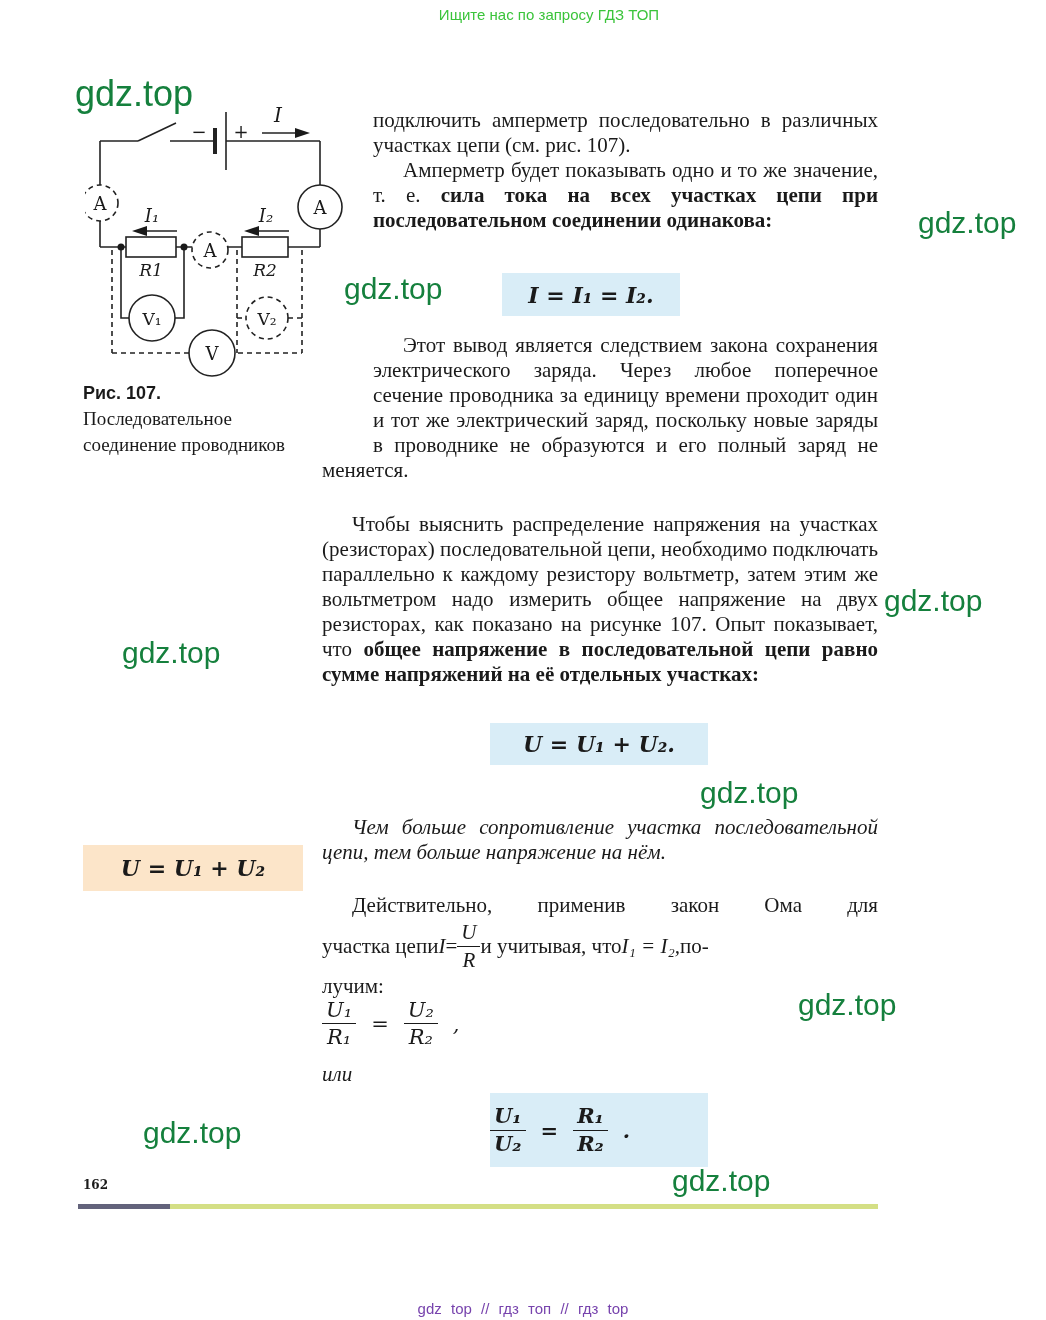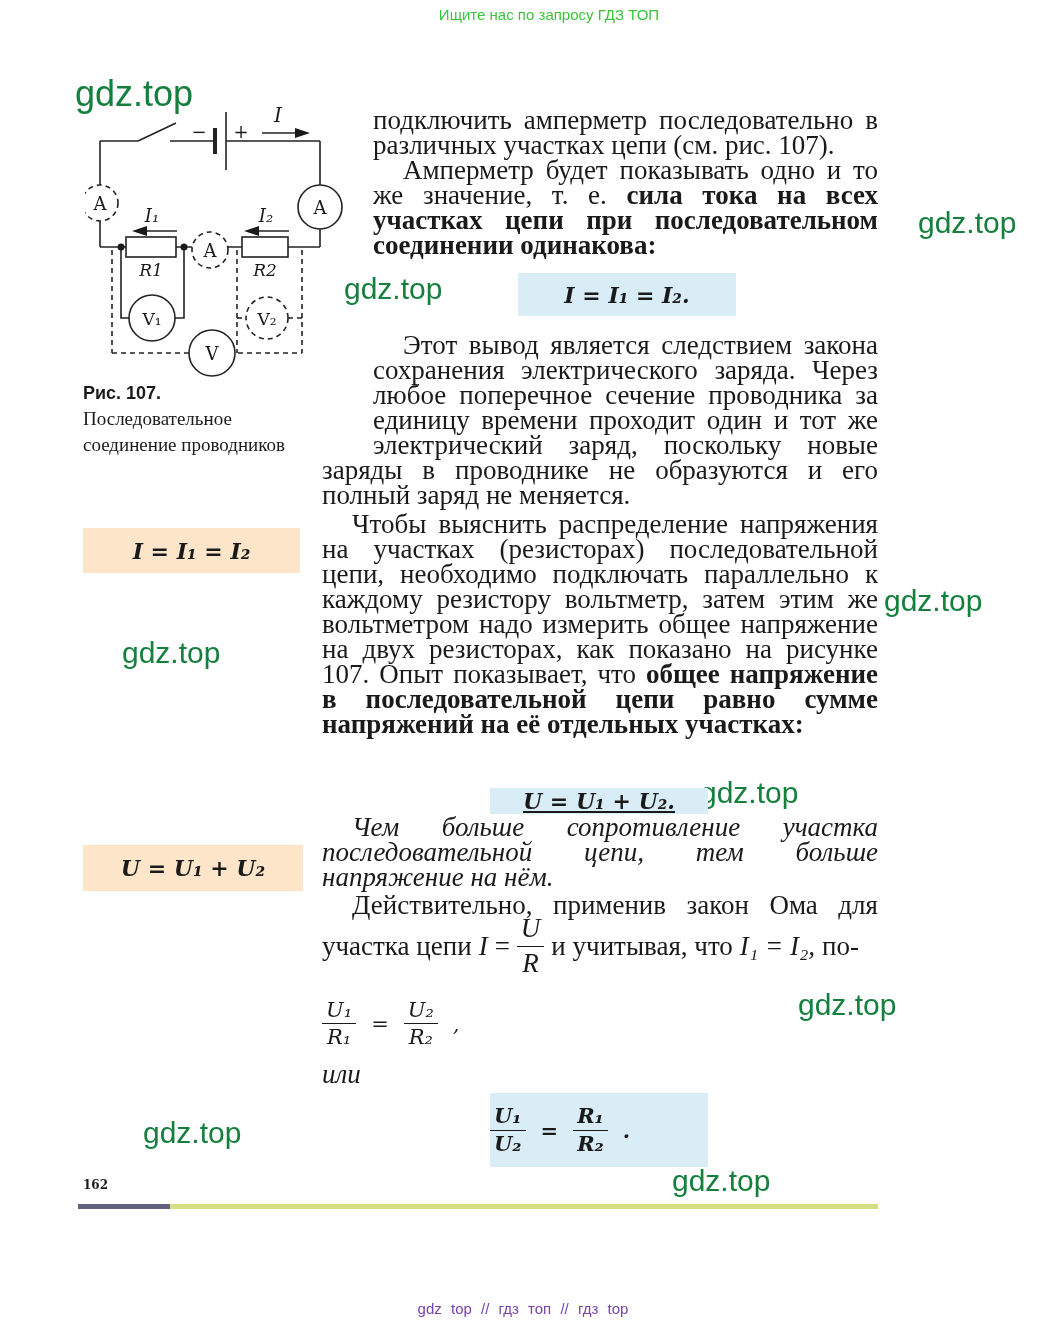--- a/index.html
+++ b/index.html
@@ -11,42 +11,42 @@
   .abs { position:absolute; }
   .header-note {
     top:6px; left:0; width:1046px; text-align:center;
     font-family:"Liberation Sans", sans-serif; font-size:15px; color:#3bc43b;padding-left:26px;
   }
   .wm {
     font-family:"Liberation Sans", sans-serif; color:#15803d; font-size:30px;
     white-space:nowrap; line-height:1;
   }
   .wm-big { font-size:36px; }
-  .body-text { font-size:27px; line-height:25px; text-align:justify; }
+  .body-text { font-size:21px; line-height:25px; text-align:justify; }
   .para-indent { text-indent:30px; }
   .bold { font-weight:700; }
   .ital { font-style:italic; }
   .caption { font-size:19px; line-height:26px; width:222px; }
   .caption-label { font-family:"Liberation Sans", sans-serif; font-weight:700; font-size:18px; }
   .fbox {
     display:flex; align-items:center; justify-content:center;
     font-family:"DejaVu Serif", serif; font-style:italic; font-weight:700;
     font-size:22px;
   }
   .blue { background:#d9edf7; }
   .orange { background:#fce5c9; }
   .frac { display:inline-flex; flex-direction:column; align-items:center; line-height:1.15; }
   .frac .num { border-bottom:1.6px solid #1a1a1a; padding:0 4px 1px; }
   .frac .den { padding:1px 4px 0; }
   .frac-row {
     display:flex; align-items:center; justify-content:flex-start; gap:15px;
     font-family:"DejaVu Serif", serif; font-style:italic; font-size:21px;
   }
   .frac-row.boldrow { font-weight:700; }
-  .ohm-line { display:flex; align-items:center; gap:7px; height:56px; text-align:left; }
+  .ohm-line { display:flex; align-items:center; height:56px; text-align:left; }
   .pagenum { font-family:"DejaVu Serif", serif; font-weight:700; font-size:12px; }
   .rule-dark { background:#63637b; }
   .rule-yellow { background:#d4df85; }
   .footer-links {
     top:1290px; left:0; width:1046px; text-align:center;
     font-family:"Liberation Sans", sans-serif; font-size:15px; color:#7743ad;
     word-spacing:5px;
     margin-top:10px;
   }
   .circuit { stroke:#222222; fill:none; stroke-width:1.6px; }
@@ -154,53 +154,53 @@
   <div class="abs caption" style="left:83px; top:380px;">
     <span class="caption-label">Рис. 107.</span>
     <span>Последовательное соединение проводников</span>
   </div>
 
   <div class="abs body-text" style="left:373px; top:108px; width:505px;">подключить амперметр последовательно в различных участках цепи (см. рис. 107).</div>
   <div class="abs body-text para-indent" style="left:373px; top:158px; width:505px;">
     <span>Амперметр будет показывать одно и то же значение, т. е. </span><span class="bold">сила тока на всех участках цепи при последовательном соединении одинакова:</span>
   </div>
 
-  <div class="abs fbox blue" style="left:518px; top:273px; width:218px; height:43px;text-align:center;">I = I₁ = I₂.</div>
+  <div class="abs fbox blue" style="left:502px; top:273px; width:178px; height:43px;text-align:center;">I = I₁ = I₂.</div>
 
   <div class="abs body-text para-indent" style="left:322px; top:333px; width:556px;">
     <span class="figure-spacer"></span>
     <span>Этот вывод является следствием закона сохранения электрического заряда. Через любое поперечное сечение проводника за единицу времени проходит один и тот же электрический заряд, поскольку новые заряды в проводнике не образуются и его полный заряд не меняется.</span>
   </div>
 
   <div class="abs body-text para-indent" style="left:322px; top:512px; width:556px;">
     <span>Чтобы выяснить распределение напряжения на участках (резисторах) последовательной цепи, необходимо подключать параллельно к каждому резистору вольтметр, затем этим же вольтметром надо измерить общее напряжение на двух резисторах, как показано на рисунке 107. Опыт показывает, что </span><span class="bold">общее напряжение в последовательной цепи равно сумме напряжений на её отдельных участках:</span>
   </div>
 
-  <div class="abs fbox orange" style="left:83px; top:528px; width:217px; height:45px;">I = I₁ = I₂</div>
-
-  <div class="abs fbox blue" style="left:490px; top:788px; width:218px; height:26px;text-decoration:underline;">U = U₁ + U₂.</div>
+
+  <div class="abs fbox blue" style="left:490px; top:723px; width:218px; height:42px;">U = U₁ + U₂.</div>
 
   <div class="abs body-text para-indent ital" style="left:322px; top:815px; width:556px;">Чем больше сопротивление участка последовательной цепи, тем больше напряжение на нём.</div>
 
   <div class="abs fbox orange" style="left:83px; top:845px; width:220px; height:46px;">U = U₁ + U₂</div>
 
   <div class="abs body-text" style="left:322px; top:893px; width:556px;">
     <div class="para-indent" style="text-align-last:justify;">Действительно, применив закон Ома для</div>
     <div class="ohm-line">
       <span>участка цепи</span>
       <span class="ital">I</span>
       <span>=</span>
       <span class="frac ital">
         <span class="num">U</span>
         <span class="den">R</span>
       </span>
       <span>и учитывая, что</span>
       <span class="ital">I₁ = I₂,</span>
       <span>по-</span>
     </div>
+    <div>лучим:</div>
   </div>
 
   <div class="abs frac-row" style="left:322px; top:998px; width:556px;">
     <span class="frac">
       <span class="num">U₁</span>
       <span class="den">R₁</span>
     </span>
     <span>=</span>
     <span class="frac">
       <span class="num">U₂</span>

